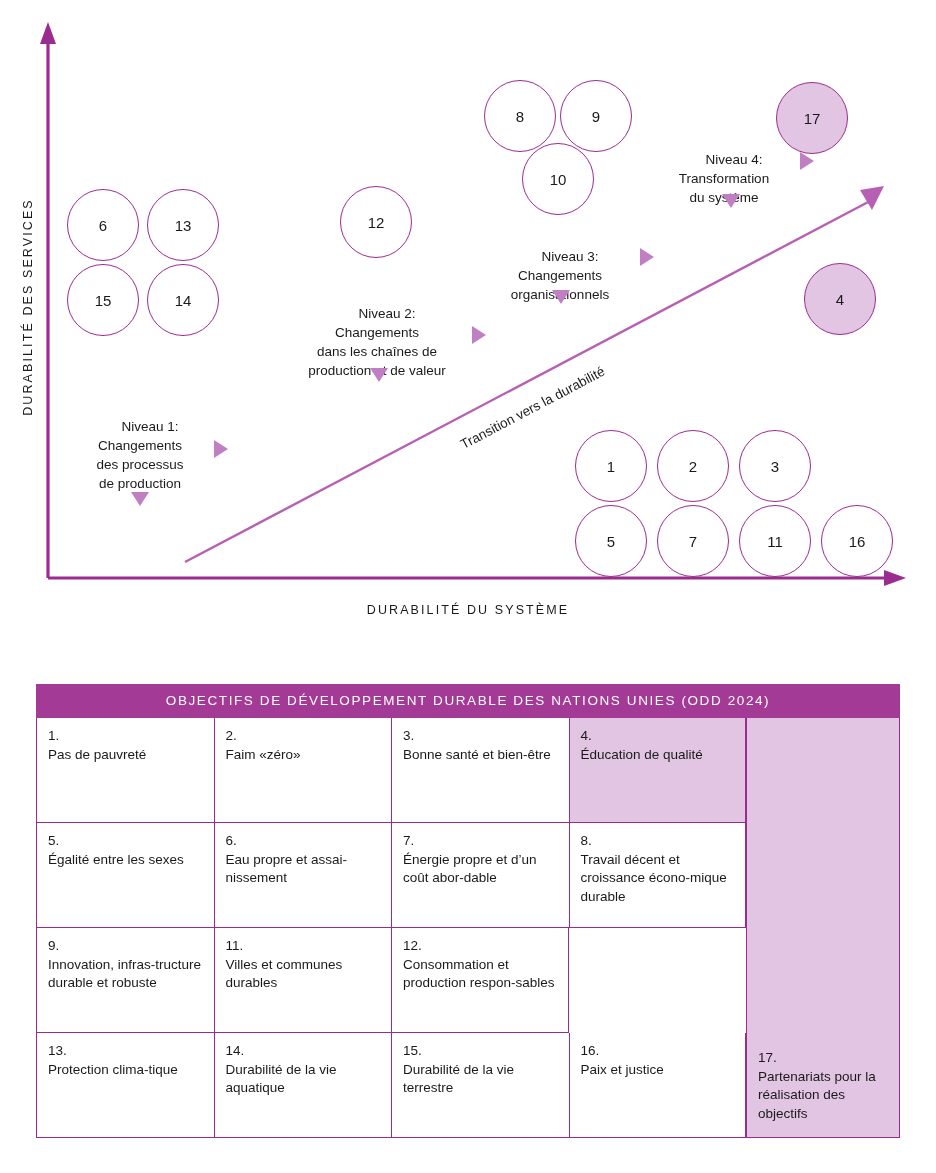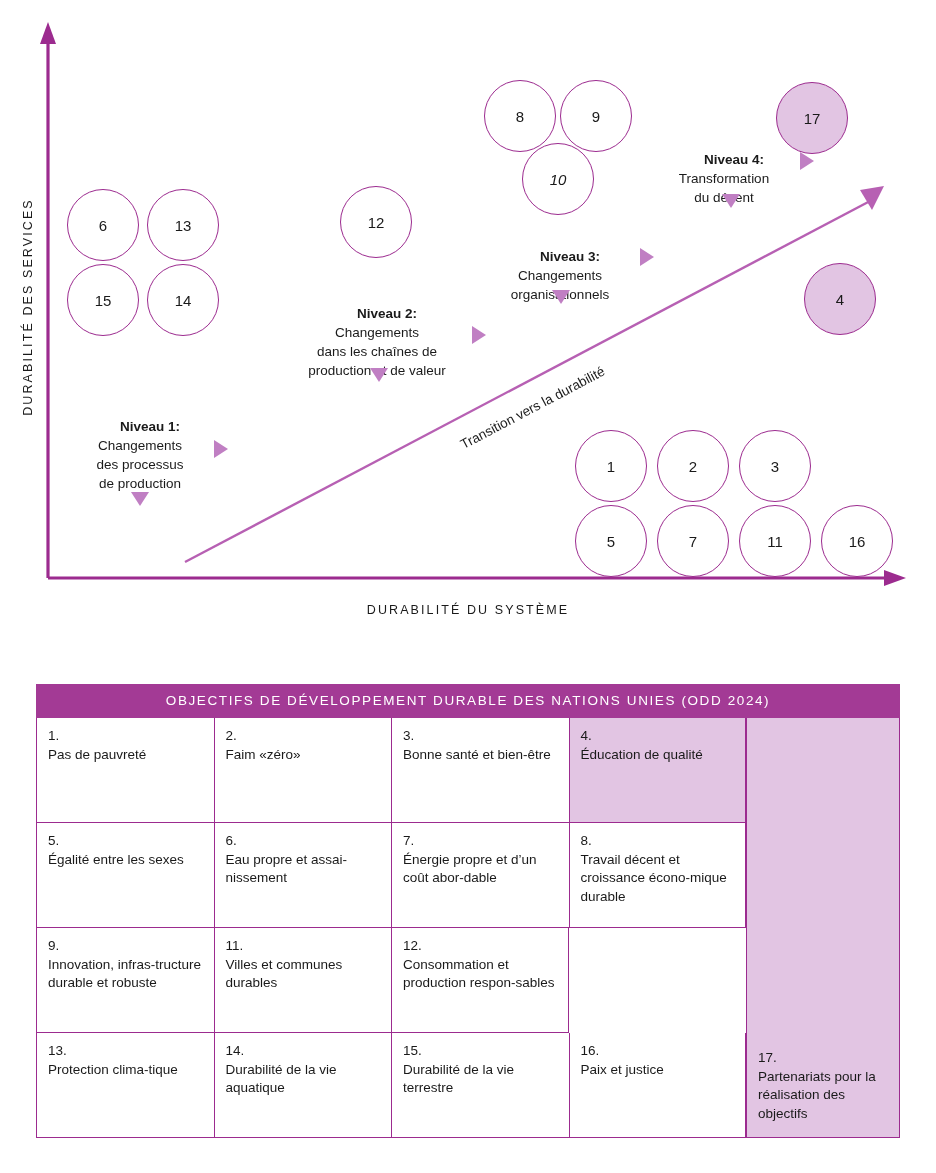--- a/index.html
+++ b/index.html
@@ -25,21 +25,21 @@
     background:#ffffff;box-sizing:border-box;
     display:flex;align-items:center;justify-content:center;
     font-size:15px;color:#1a1a1a;
   }
   .circle.filled{background:#e2c5e3;}
 
   .niveau{
     position:absolute;text-align:center;font-size:13.5px;
     line-height:19px;color:#1a1a1a;white-space:pre-line;
   }
-  .niveau b{font-weight:700;padding-left:20px;}
+  .niveau b{font-weight:400;padding-left:20px;}
 
   .tri{position:absolute;width:0;height:0;}
   .tri.right{
     border-top:9px solid transparent;border-bottom:9px solid transparent;
     border-left:14px solid #c07fc3;
   }
   .tri.down{
     border-left:9px solid transparent;border-right:9px solid transparent;
     border-top:14px solid #c07fc3;
   }
@@ -99,21 +99,21 @@
 
   <div class="circle" style="left:67px;top:189px;width:72px;height:72px;">6</div>
   <div class="circle" style="left:147px;top:189px;width:72px;height:72px;">13</div>
   <div class="circle" style="left:67px;top:264px;width:72px;height:72px;">15</div>
   <div class="circle" style="left:147px;top:264px;width:72px;height:72px;">14</div>
 
   <div class="circle" style="left:340px;top:186px;width:72px;height:72px;">12</div>
 
   <div class="circle" style="left:484px;top:80px;width:72px;height:72px;">8</div>
   <div class="circle" style="left:560px;top:80px;width:72px;height:72px;">9</div>
-  <div class="circle" style="left:522px;top:143px;width:72px;height:72px;font-style:italic;">10</div>
+  <div class="circle" style="left:522px;top:143px;width:72px;height:72px;">10</div>
 
   <div class="circle filled" style="left:776px;top:82px;width:72px;height:72px;">17</div>
   <div class="circle filled" style="left:804px;top:263px;width:72px;height:72px;">4</div>
 
   <div class="circle" style="left:575px;top:430px;width:72px;height:72px;">1</div>
   <div class="circle" style="left:657px;top:430px;width:72px;height:72px;">2</div>
   <div class="circle" style="left:739px;top:430px;width:72px;height:72px;">3</div>
 
   <div class="circle" style="left:575px;top:505px;width:72px;height:72px;">5</div>
   <div class="circle" style="left:657px;top:505px;width:72px;height:72px;">7</div>
@@ -142,21 +142,21 @@
     <b>Niveau 3:</b>
     <span>Changements
 organisationnels</span>
   </div>
   <div class="tri right" style="left:640px;top:248px;"></div>
   <div class="tri down" style="left:552px;top:290px;"></div>
 
   <div class="niveau" style="left:660px;top:131px;width:128px;">
     <b>Niveau 4:</b>
     <span>Transformation
-du décent</span>
+du système</span>
   </div>
   <div class="tri right" style="left:800px;top:152px;"></div>
   <div class="tri down" style="left:722px;top:194px;"></div>
 </div>
 
 <div id="sdg">
   <div id="sdg-header">OBJECTIFS DE DÉVELOPPEMENT DURABLE DES NATIONS UNIES (ODD 2024)</div>
 
   <div id="grid">
     <div id="grid-left">

